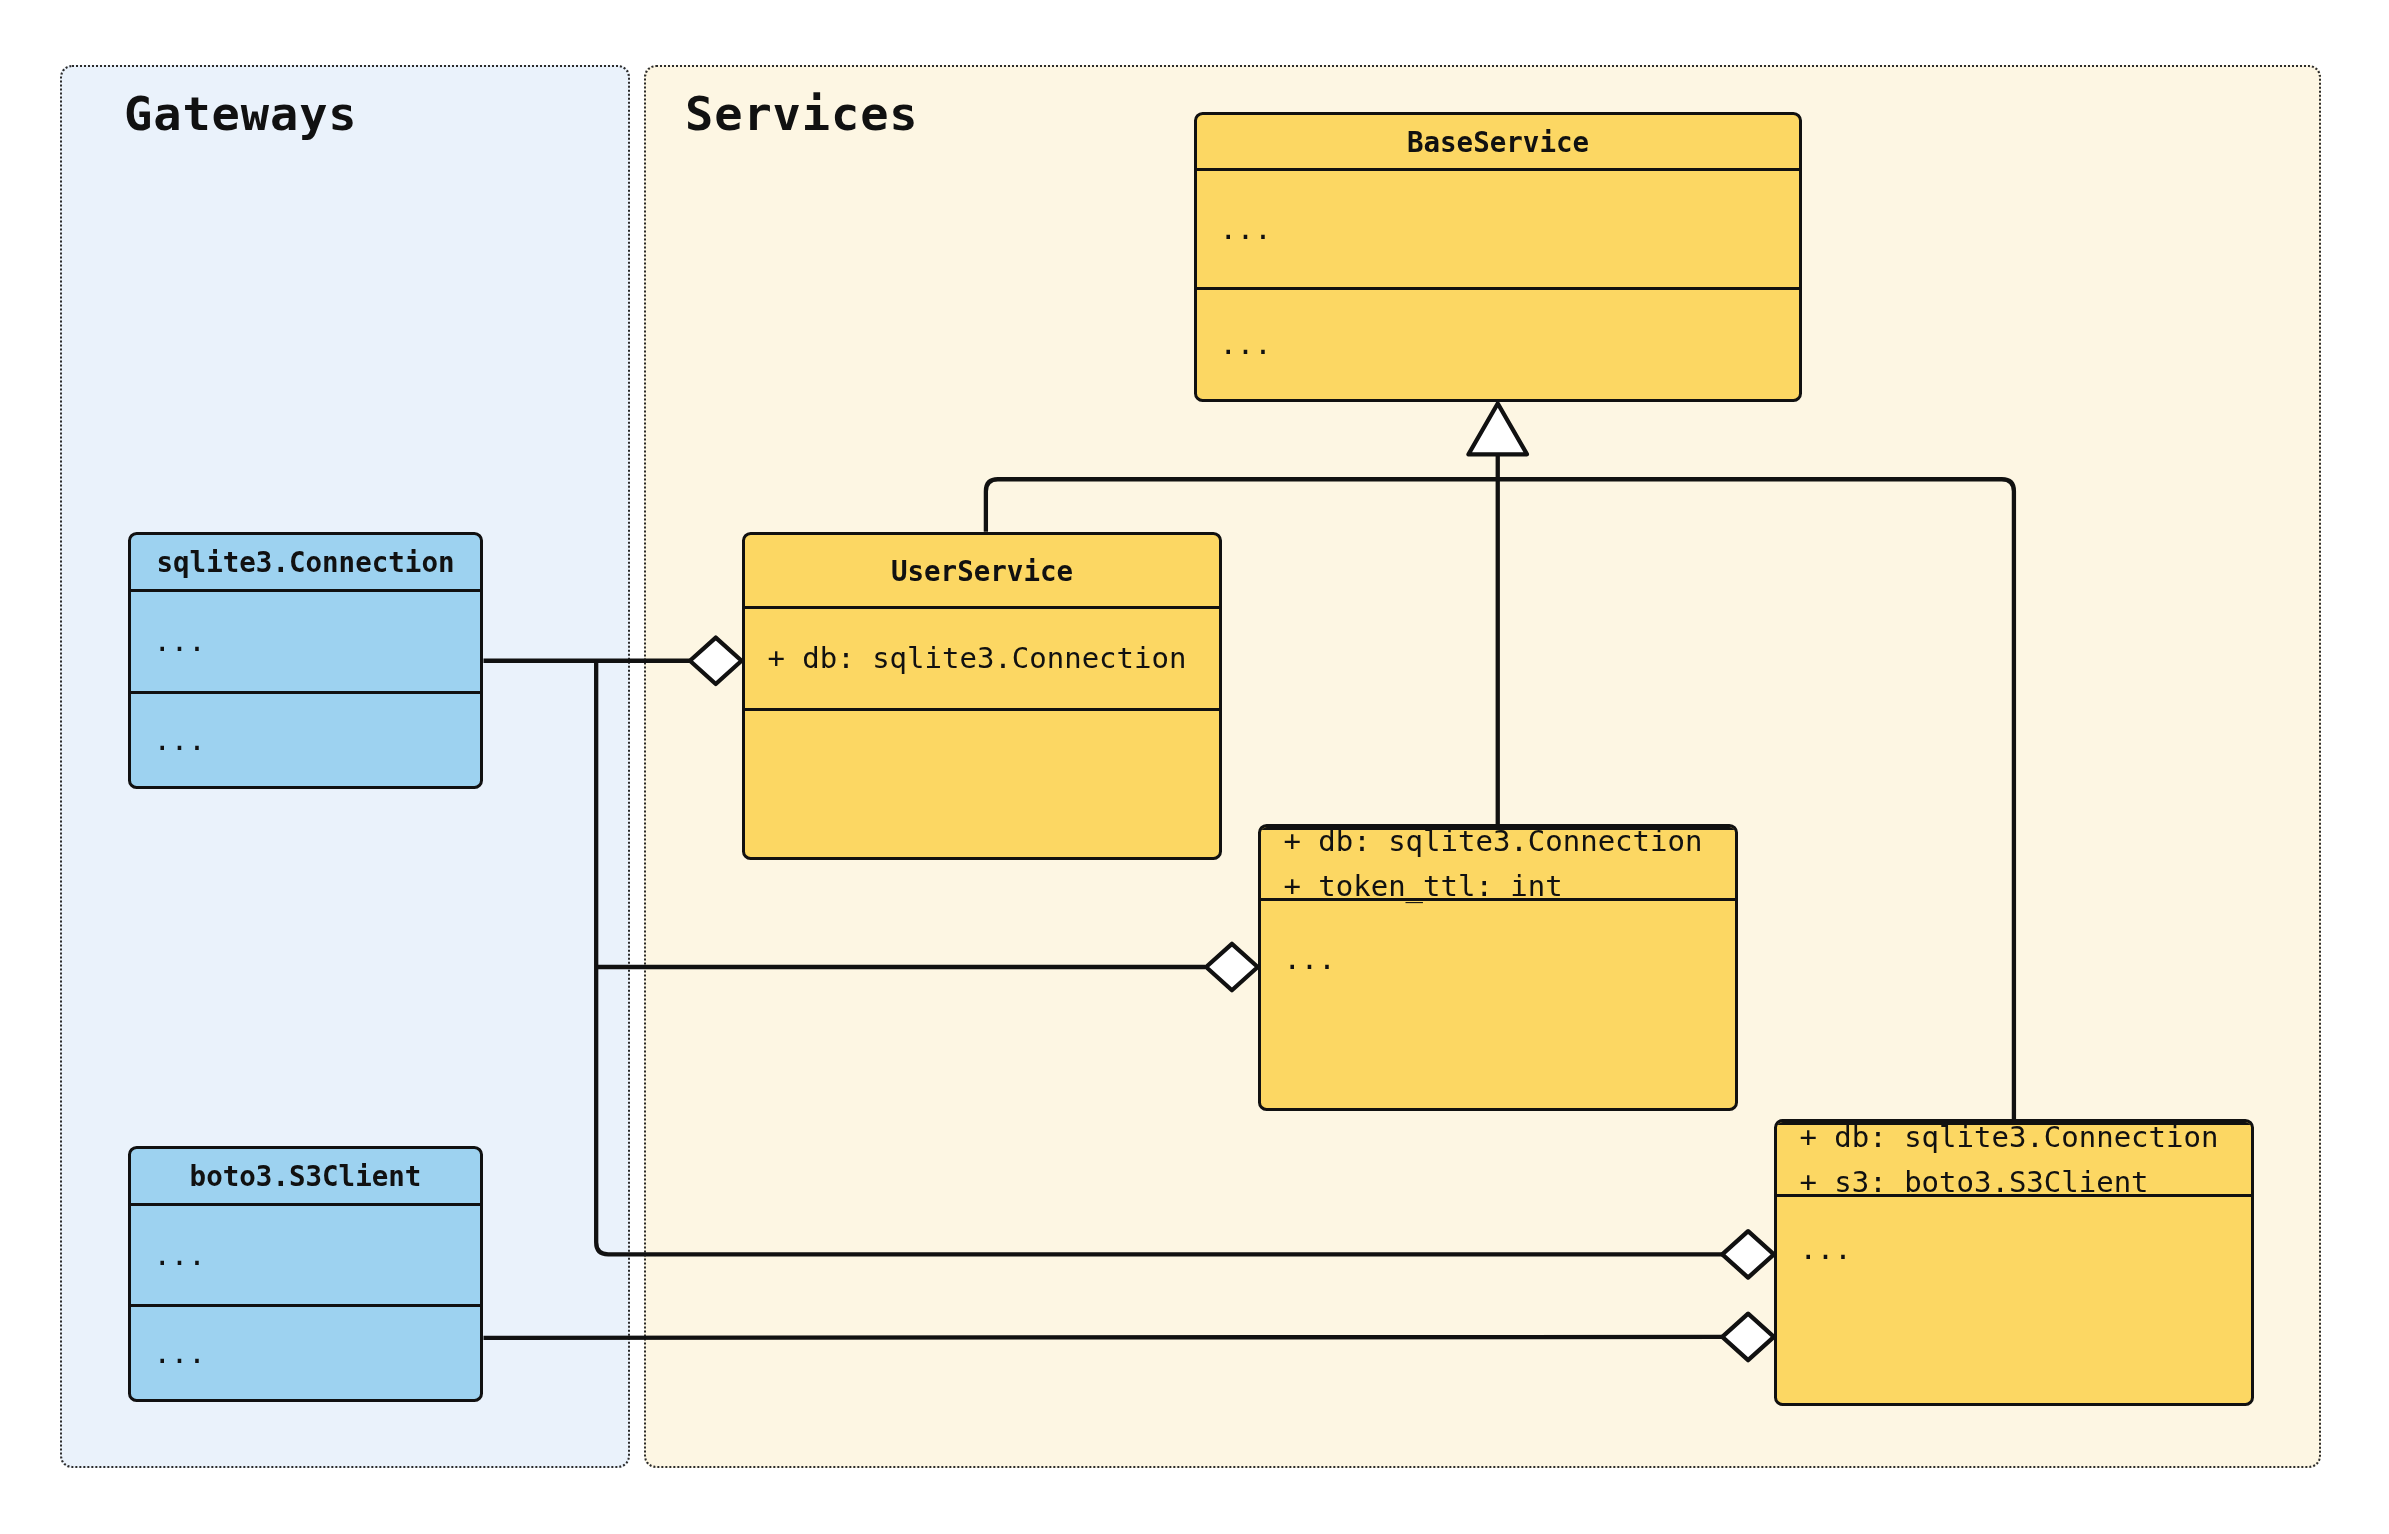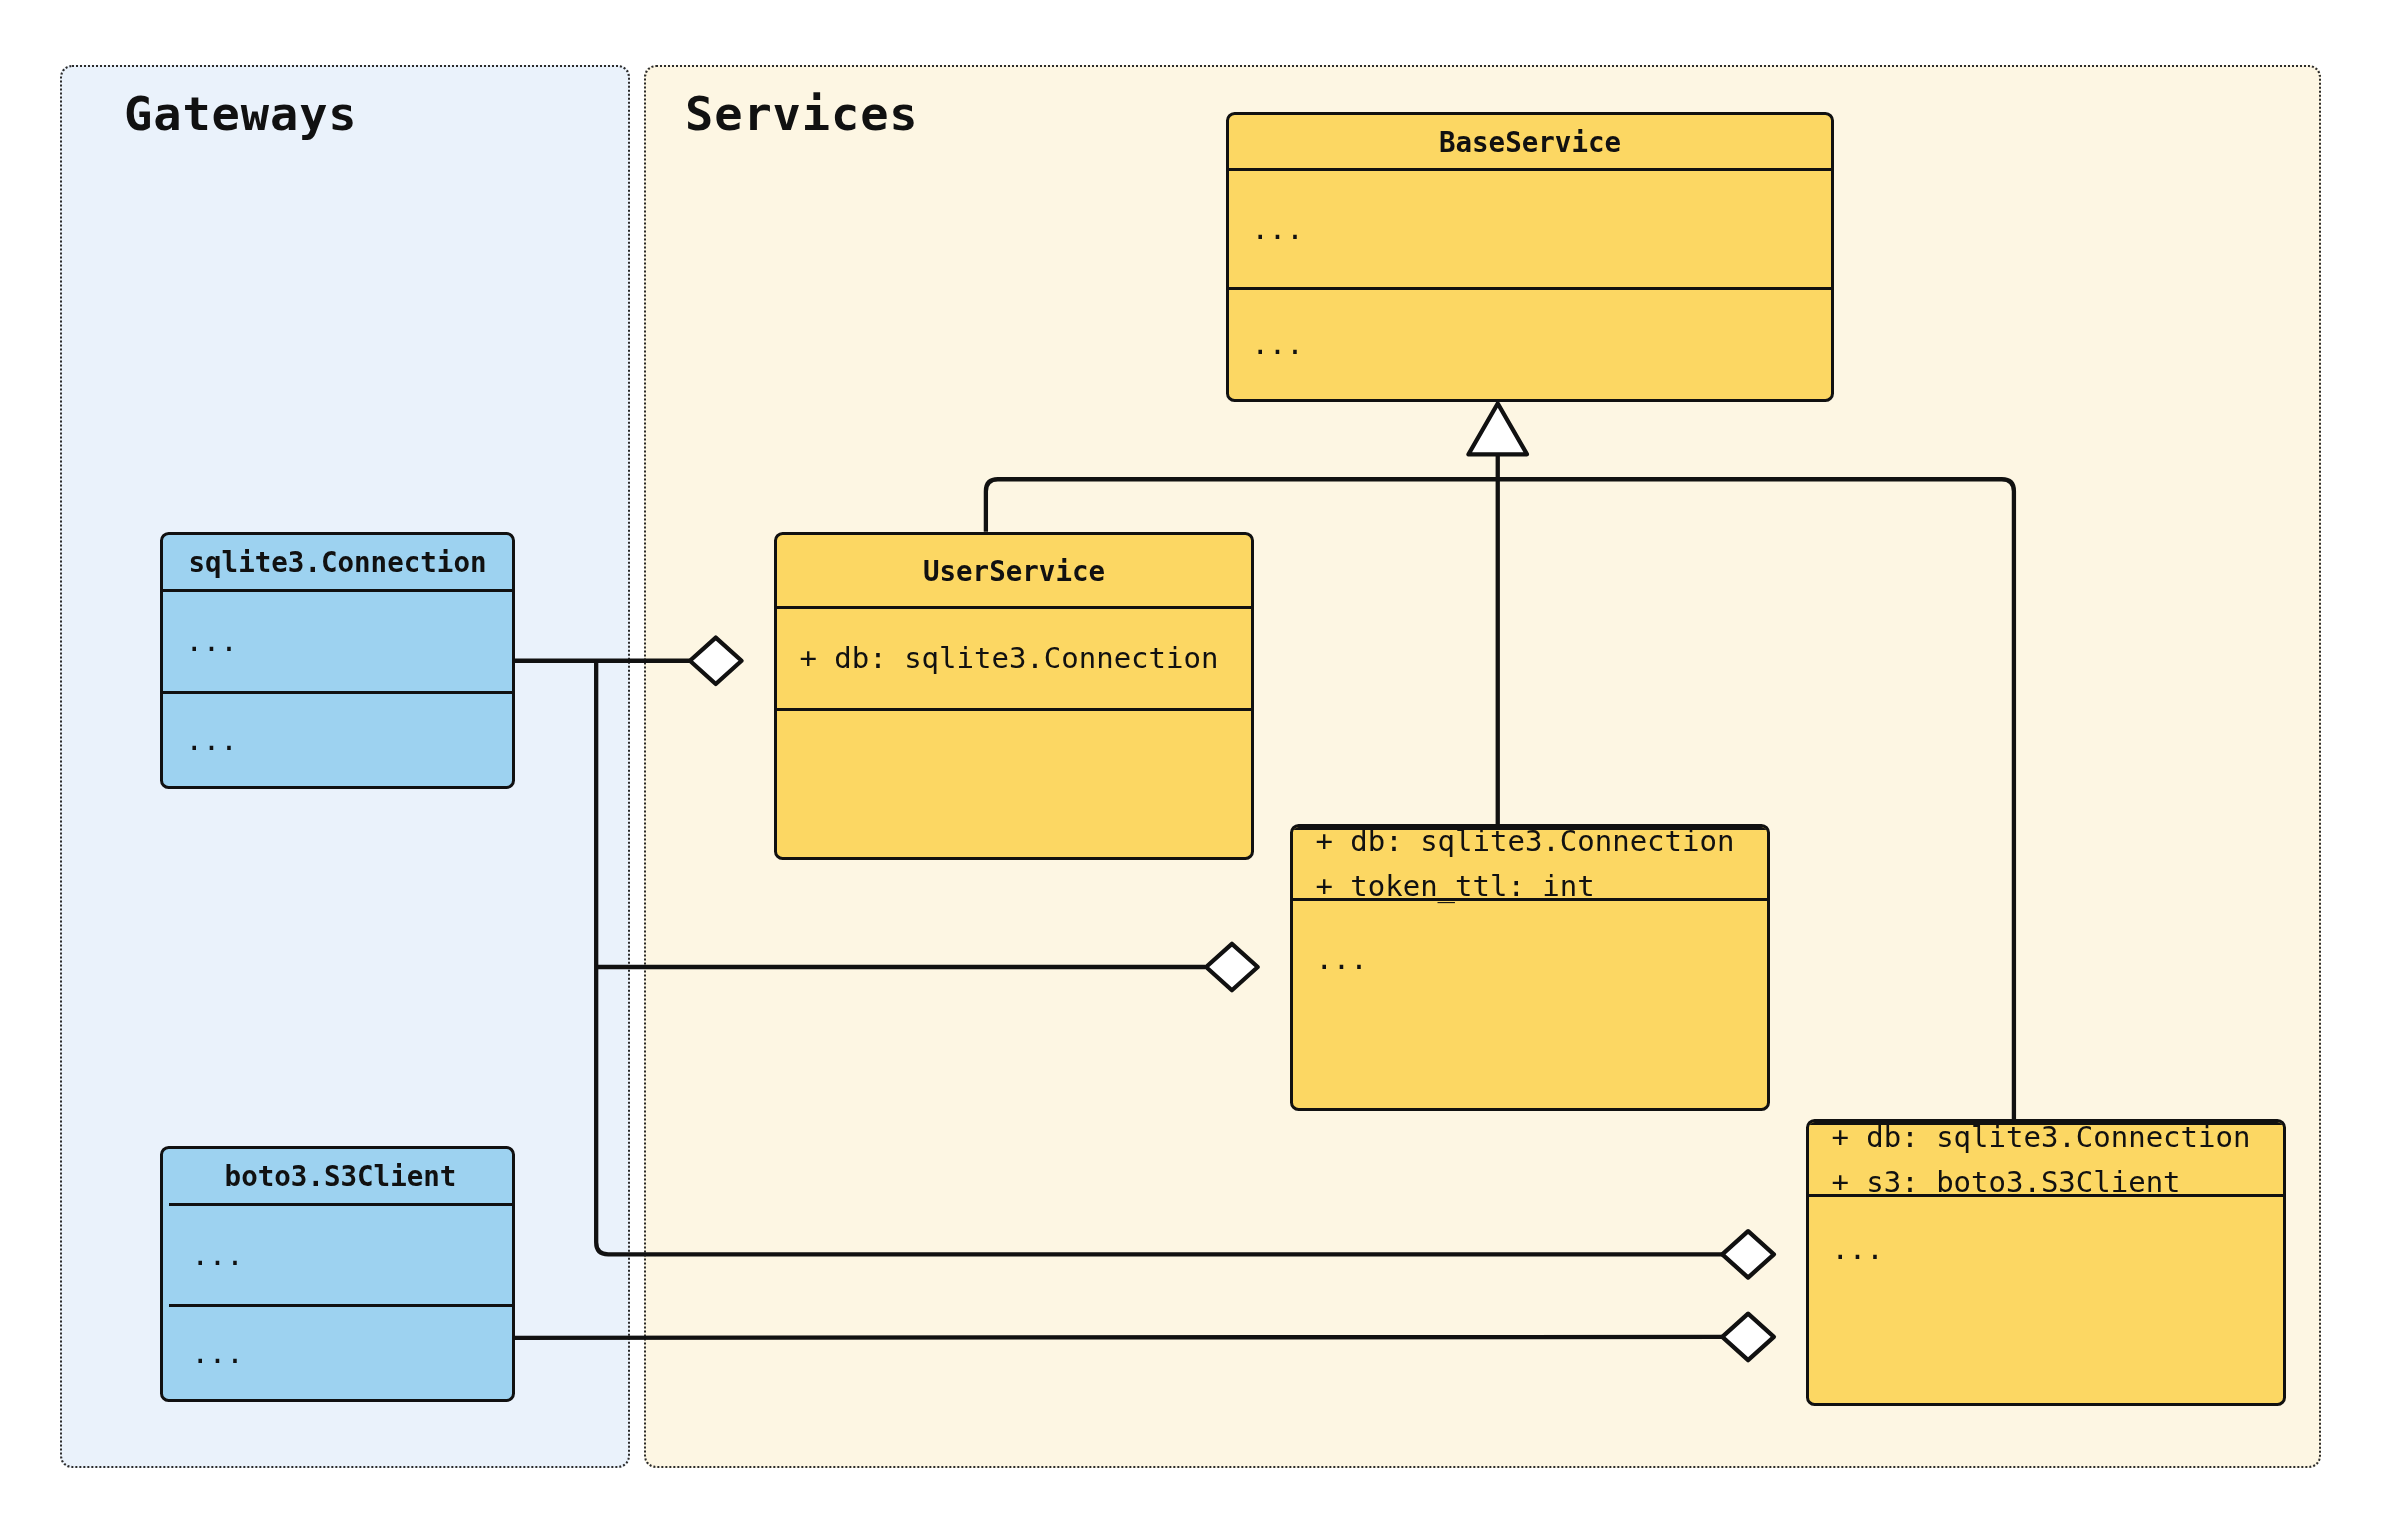--- a/index.html
+++ b/index.html
@@ -31,21 +31,20 @@
   #group-services .group-title{padding-left:39px;}
 
   
   .cls{
     position:absolute;
     display:grid;
     box-sizing:border-box;
     border:3.4px solid #111;
     border-radius:8.6px;
     overflow:hidden;
-    margin-left:32px;
   }
   .cls.yellow{background:var(--class-yellow);}
   .cls.blue{background:var(--class-blue);}
   .cls-h{
     display:flex;align-items:center;justify-content:center;
     font-weight:bold;
     font-size:27.5px;
     box-sizing:border-box;
   }
   .cls-s{
@@ -103,21 +102,21 @@
   <div class="cls blue" style="left:128px;top:532px;width:355px;height:257px;grid-template-rows:54px 102px 1fr;">
     <div class="cls-h">sqlite3.Connection</div>
     <div class="cls-s">
       <div>...</div>
     </div>
     <div class="cls-s">
       <div>...</div>
     </div>
   </div>
 
-  <div class="cls blue" style="left:128px;top:1146px;width:355px;height:256px;grid-template-rows:54px 101px 1fr;padding-left:6px;">
+  <div class="cls blue" style="left:128px;top:1146px;width:355px;height:256px;grid-template-rows:54px 101px 1fr;">
     <div class="cls-h">boto3.S3Client</div>
     <div class="cls-s">
       <div>...</div>
     </div>
     <div class="cls-s">
       <div>...</div>
     </div>
   </div>
 
   <div class="cls yellow" style="left:1194px;top:112px;width:608px;height:290px;grid-template-rows:53px 119px 1fr;">

